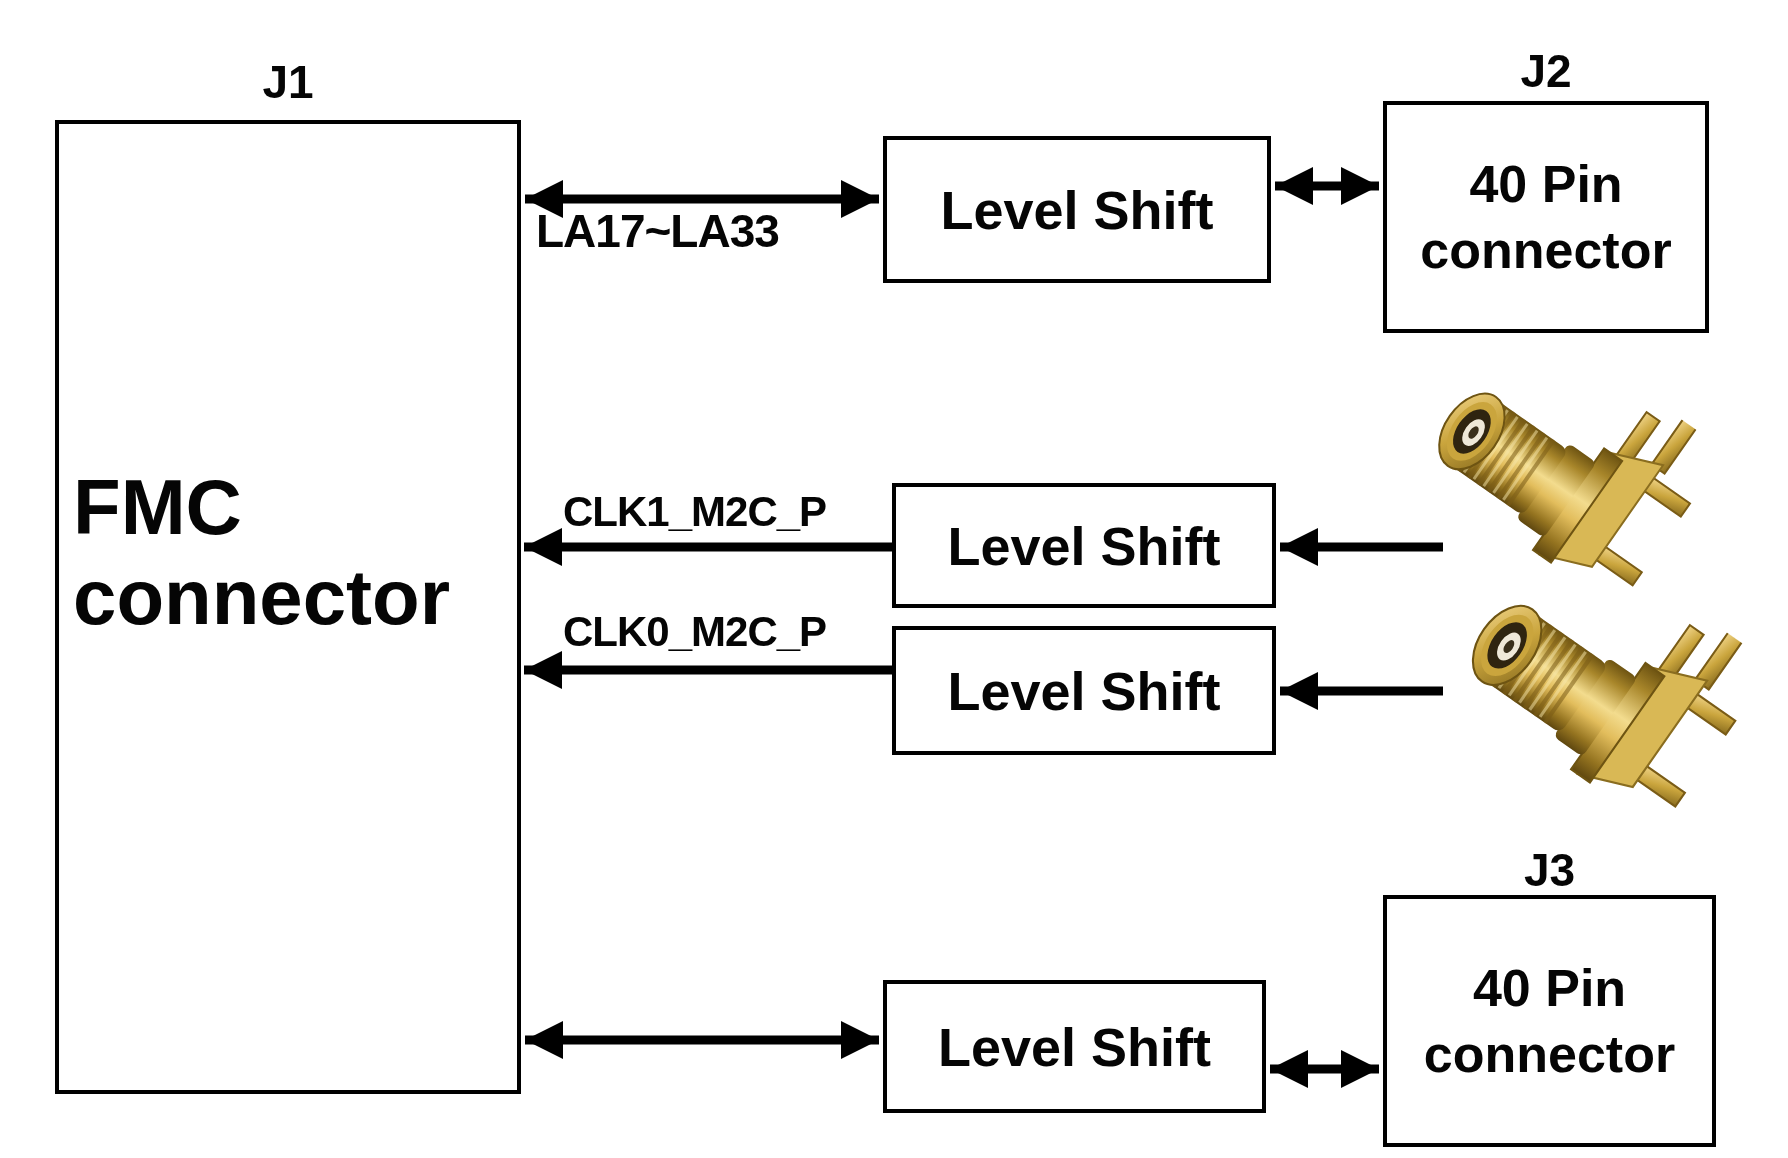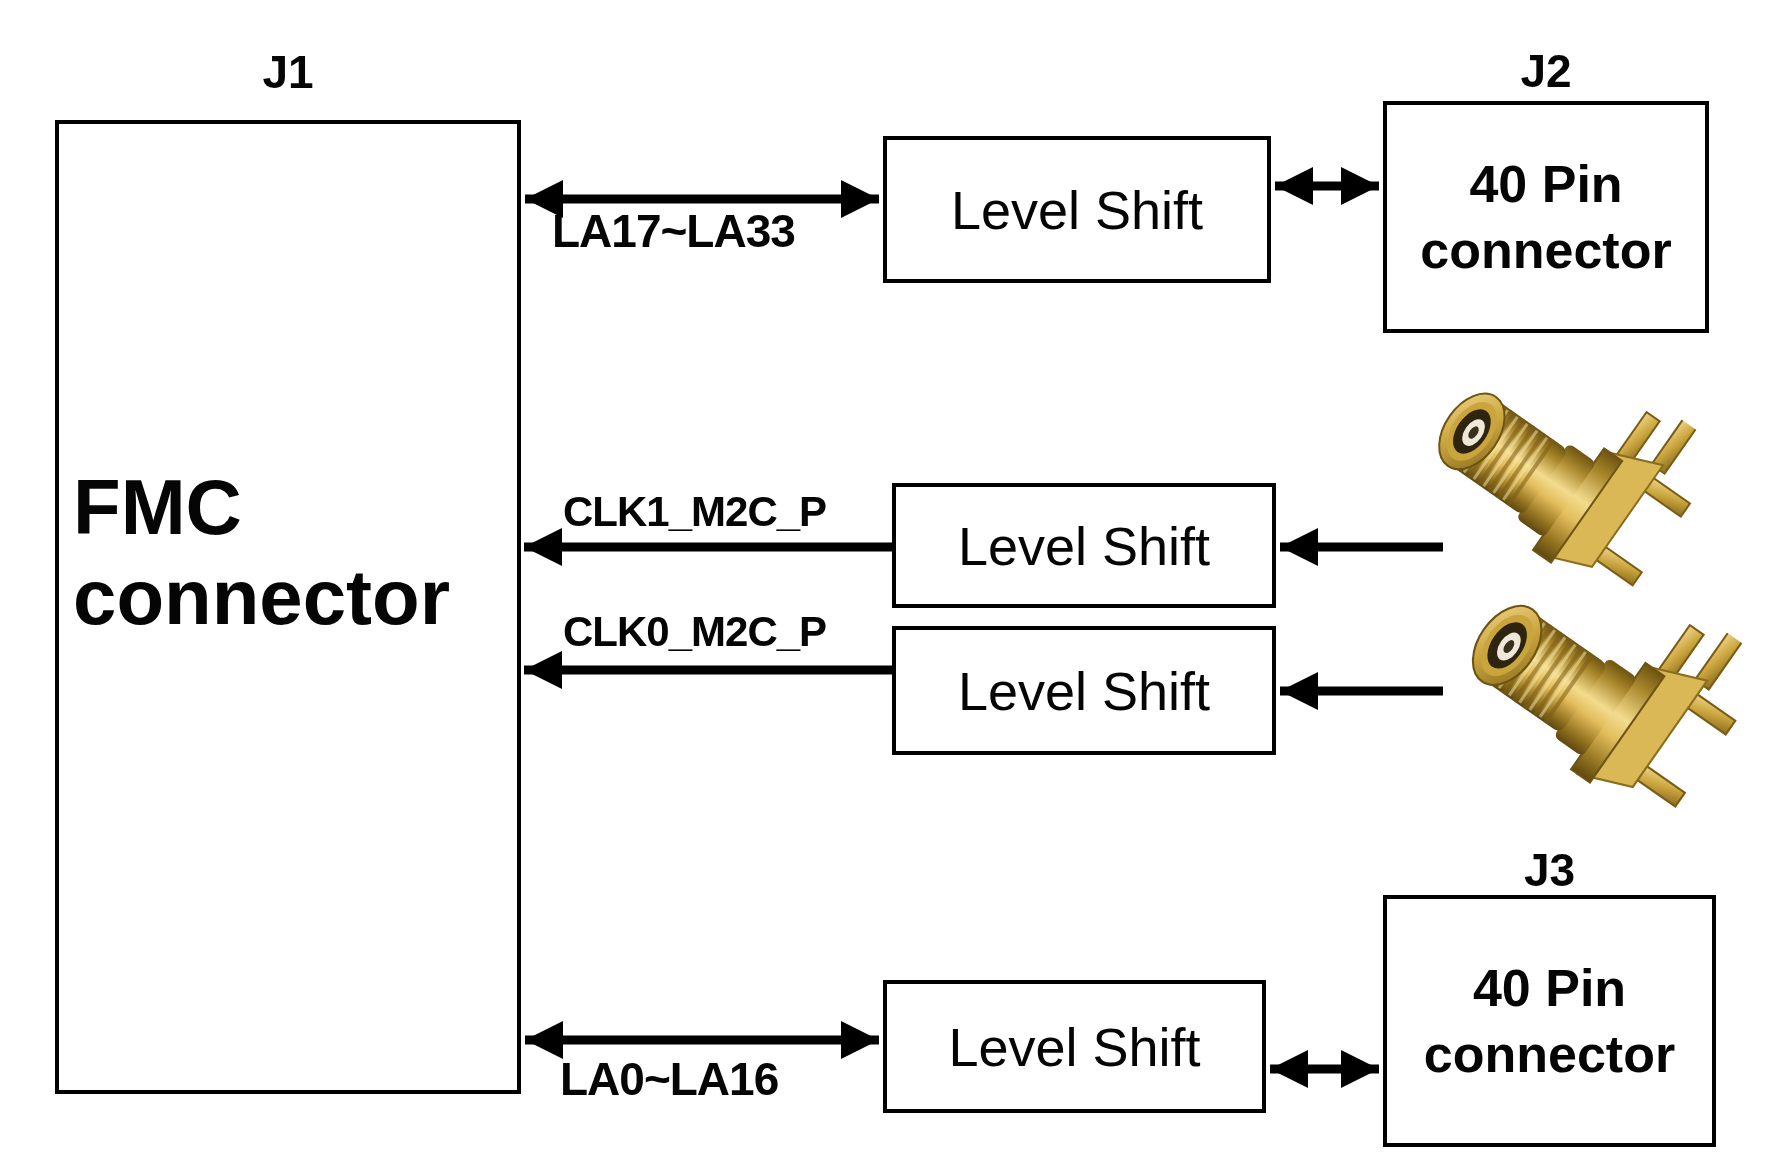--- a/index.html
+++ b/index.html
@@ -17,21 +17,21 @@
     background:#fff;
     box-sizing:border-box;
     display:flex;
     flex-direction:column;
     align-items:center;
     justify-content:center;
     text-align:center;
   }
   .ls-text{
     font-size:54px;
-    font-weight:400;
+    font-weight:700;
     letter-spacing:0px;
     white-space:nowrap;
   }
   .pin-text{
     font-size:52px;
     font-weight:700;
     line-height:66px;
     white-space:nowrap;
   }
   .ref-label{
@@ -59,21 +59,21 @@
   #arrows{position:absolute;left:0;top:0;pointer-events:none;}
   .sma{position:absolute;width:260px;height:240px;}
   #sma-1{left:1423px;top:356px;transform:rotate(35deg);}
   #sma-2{left:1456px;top:566px;transform:rotate(35deg);}
 </style>
 </head>
 <body>
 
 <div id="canvas">
 
-  <div class="ref-label" style="left:55px;top:45px;width:466px;">J1</div>
+  <div class="ref-label" style="left:55px;top:55px;width:466px;">J1</div>
   <div class="box" style="left:55px;top:120px;width:466px;height:974px;"></div>
   <div class="j1-text">
     <div>FMC</div>
     <div>connector</div>
   </div>
 
   <div class="box" style="left:883px;top:136px;width:388px;height:147px;">
     <span class="ls-text">Level Shift</span>
   </div>
 
@@ -93,24 +93,23 @@
   <div class="ref-label" style="left:1383px;top:835px;width:333px;margin-top:8px;">J3</div>
   <div class="box" style="left:1383px;top:895px;width:333px;height:252px;">
     <span class="pin-text">40 Pin</span>
     <span class="pin-text">connector</span>
   </div>
 
   <div class="box" style="left:883px;top:980px;width:383px;height:133px;">
     <span class="ls-text">Level Shift</span>
   </div>
 
-  <div class="sig-label" style="left:552px;top:204px;font-size:46px;">LA17~LA33</div>
+  <div class="sig-label" style="left:536px;top:204px;font-size:46px;">LA17~LA33</div>
   <div class="sig-label" style="left:563px;top:488px;font-size:42px;">CLK1_M2C_P</div>
   <div class="sig-label" style="left:563px;top:608px;font-size:42px;">CLK0_M2C_P</div>
-  <div class="sig-label" style="left:560px;top:1052px;font-size:46px;">LA0~LA16</div>
 
   <svg id="arrows" width="1788" height="1158" viewBox="0 0 1788 1158">
     <defs>
       <marker id="head" viewBox="0 0 10 10" refX="10" refY="5" markerWidth="46" markerHeight="38" markerUnits="userSpaceOnUse" orient="auto-start-reverse">
         <path d="M0,0 L10,5 L0,10 z" fill="#000"></path>
       </marker>
     </defs>
     <g stroke="#000" stroke-width="9" fill="none">
       <line x1="525" y1="199" x2="879" y2="199" marker-start="url(#head)" marker-end="url(#head)"></line>
       <line x1="1275" y1="186" x2="1379" y2="186" marker-start="url(#head)" marker-end="url(#head)"></line>

